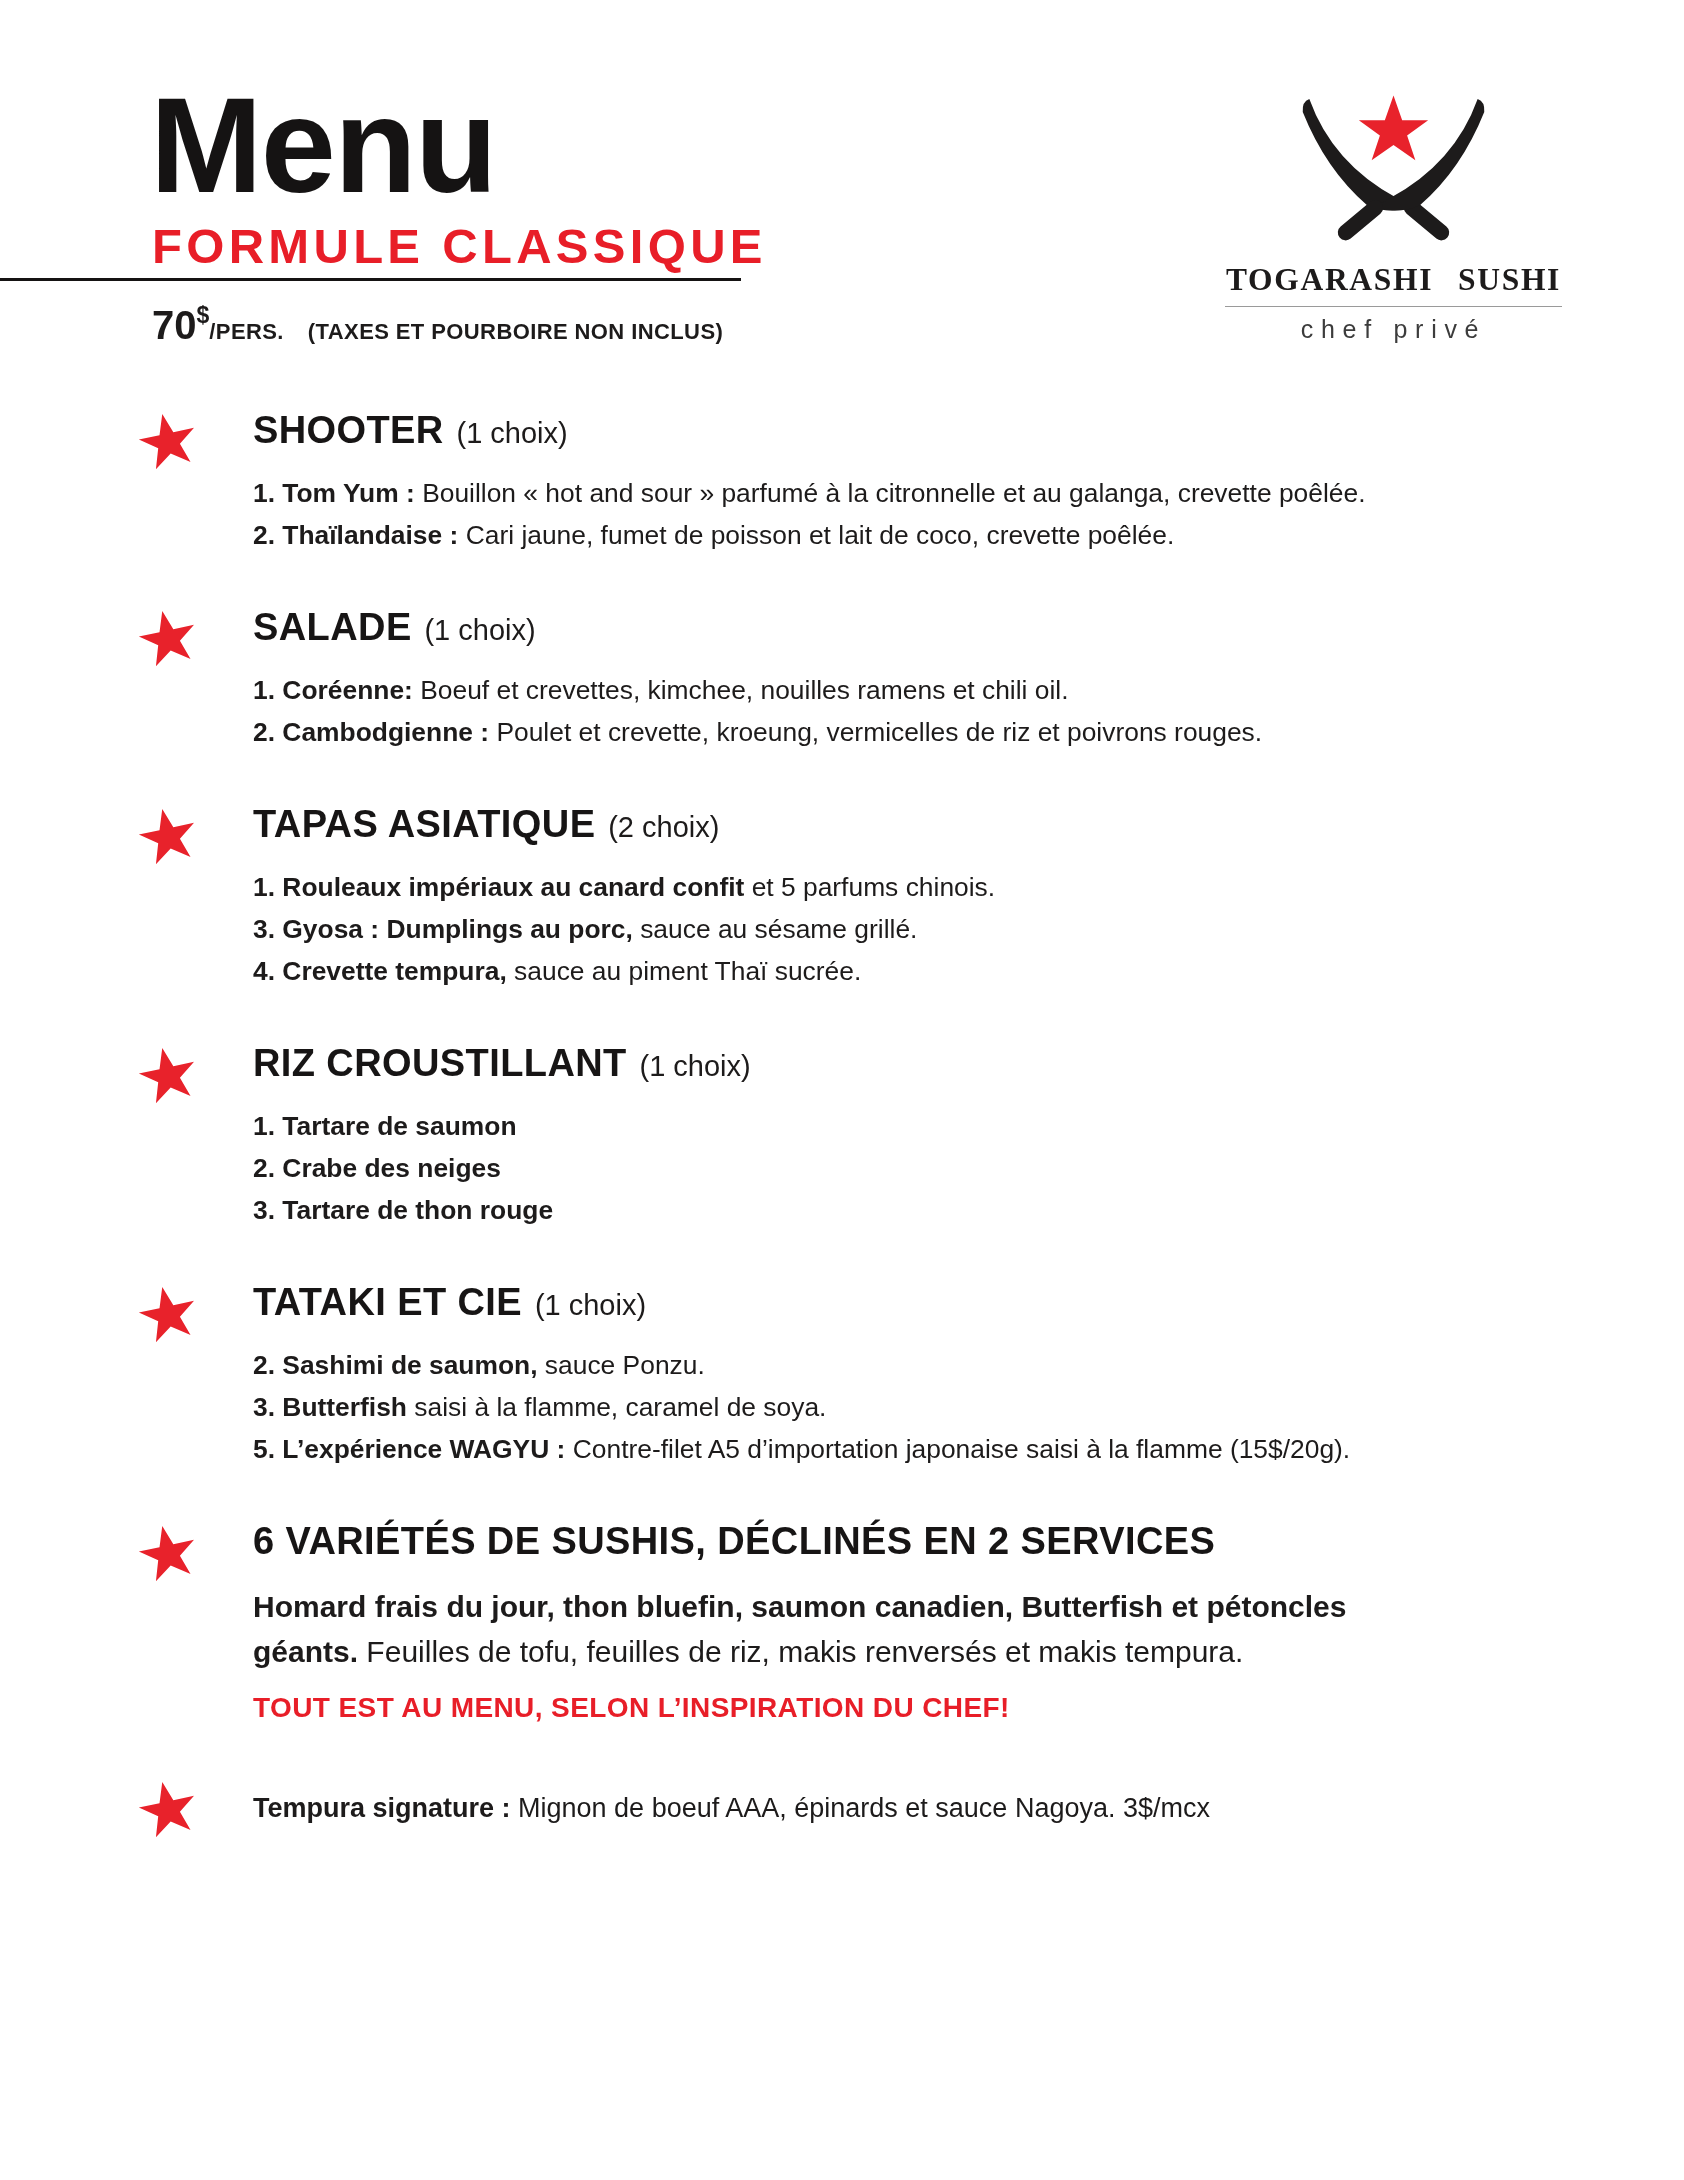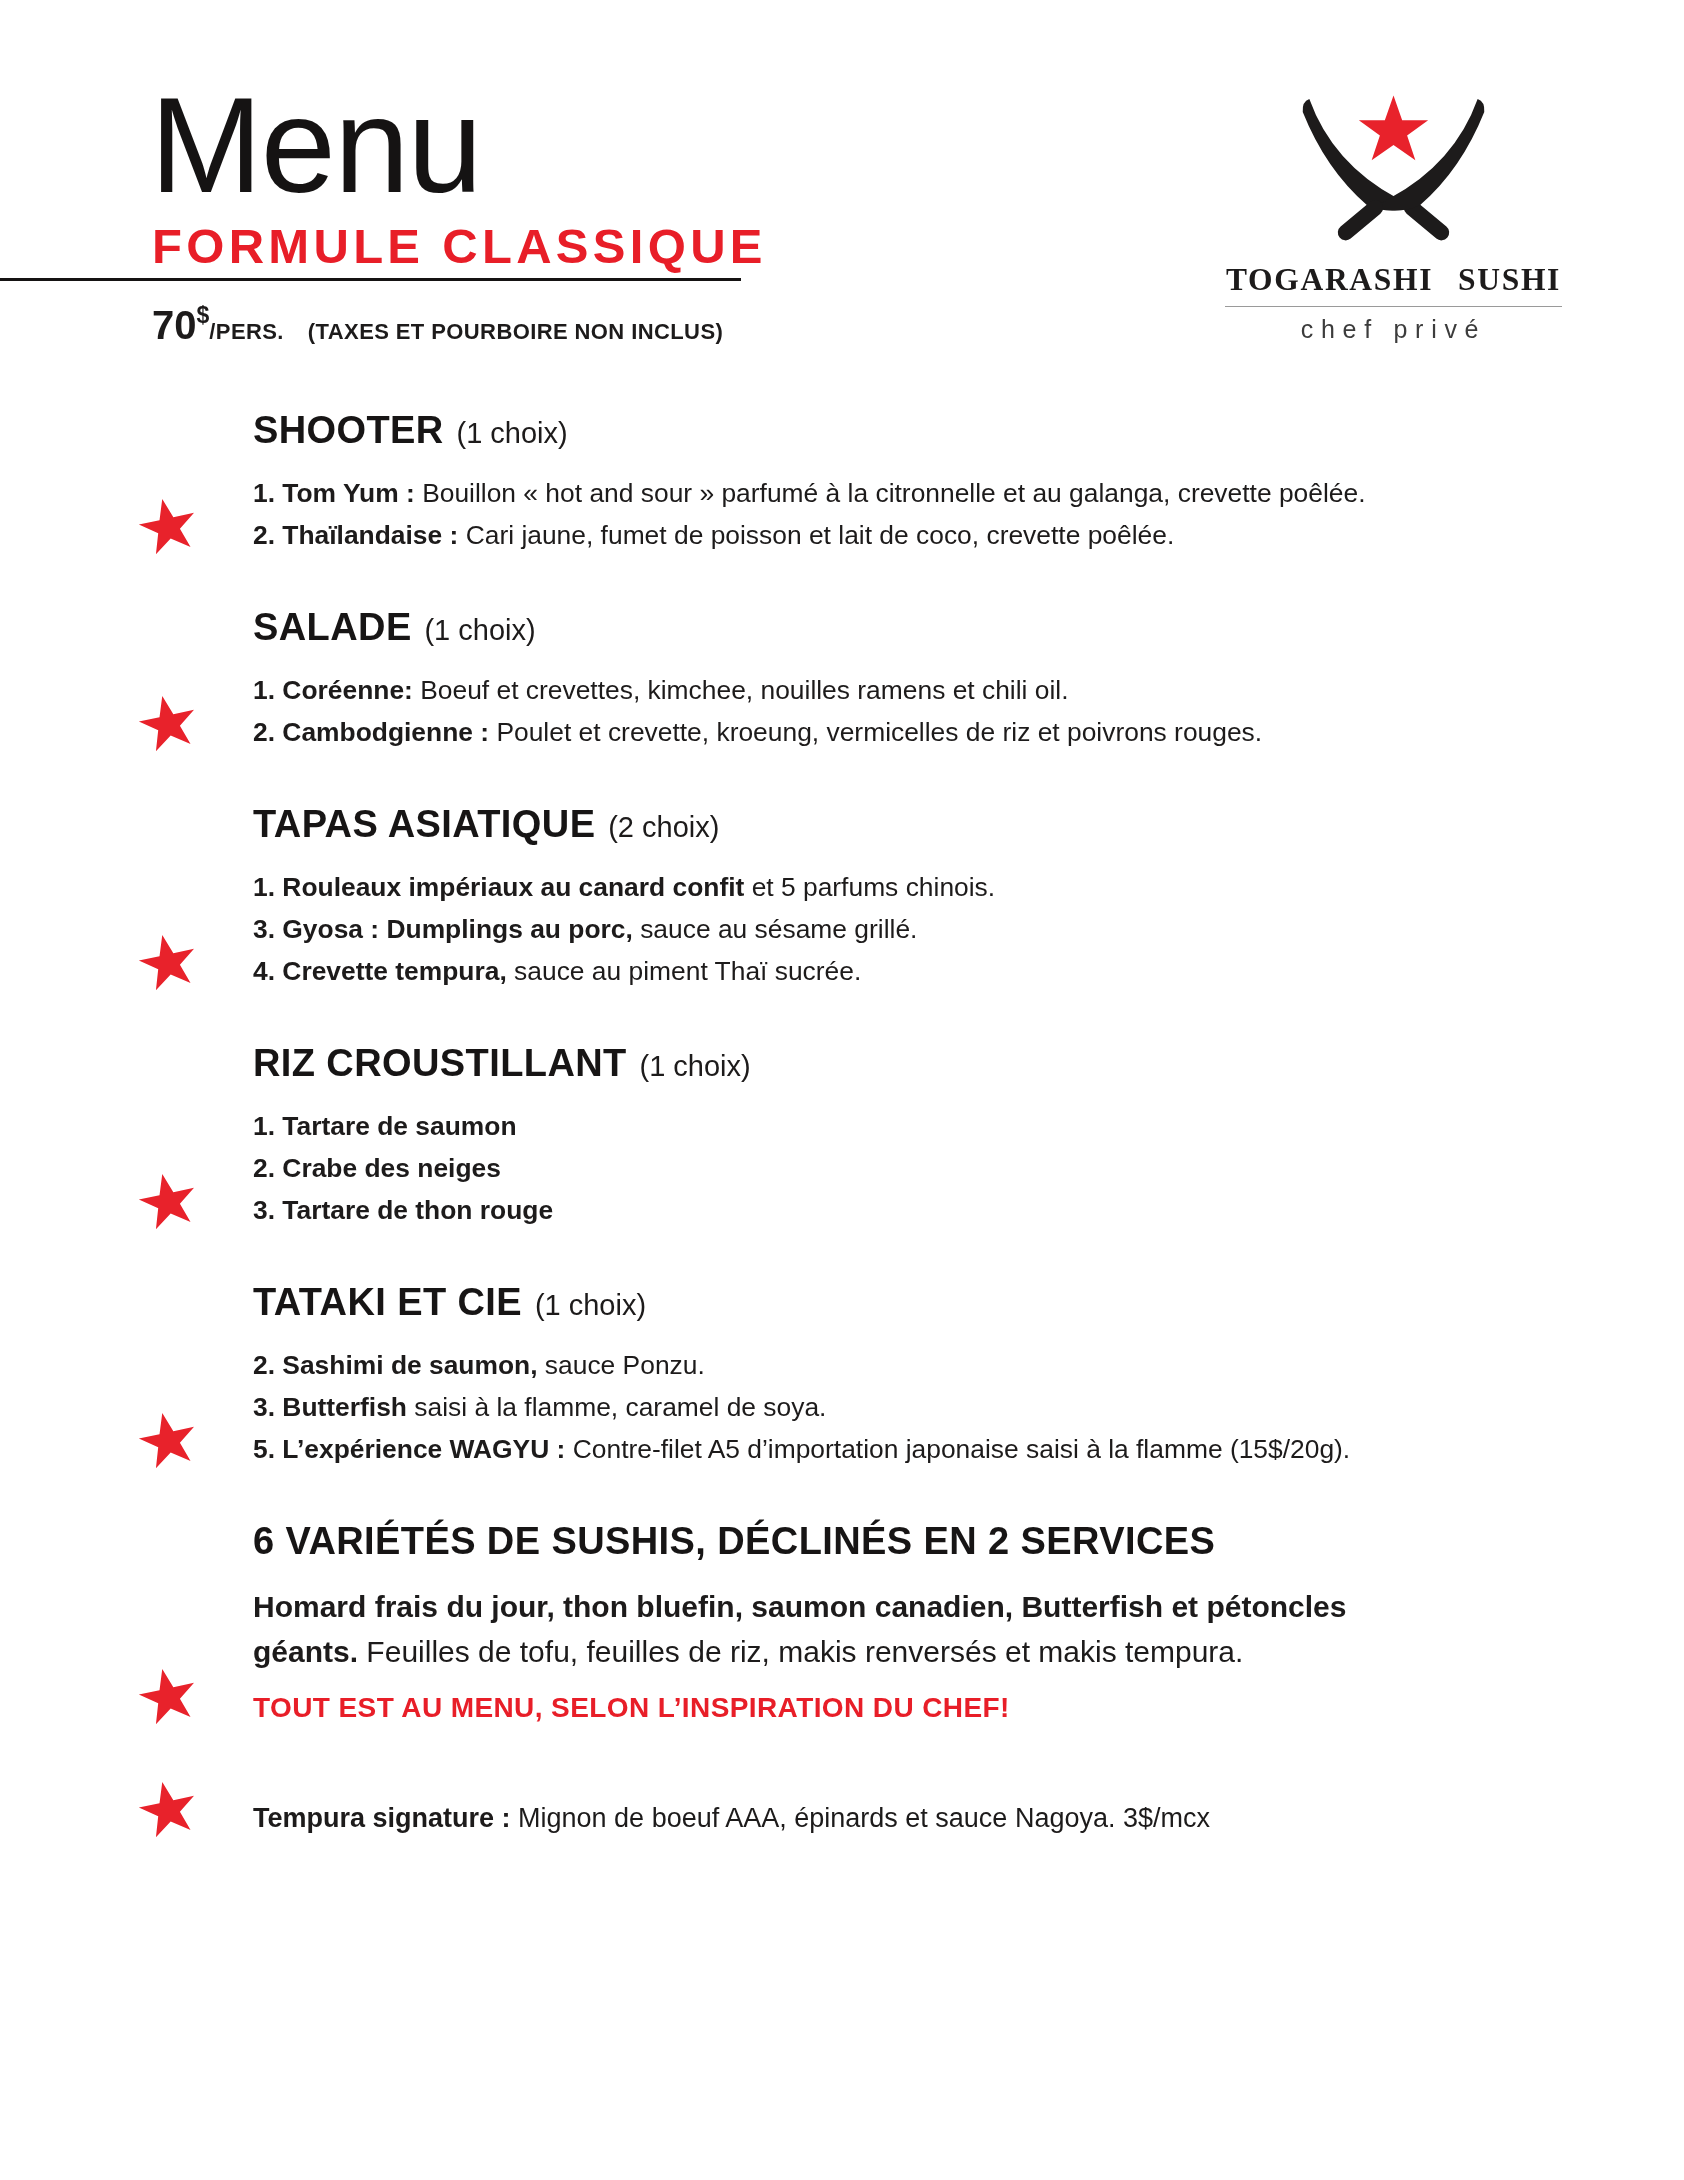--- a/index.html
+++ b/index.html
@@ -8,21 +8,21 @@
     width:1685px;height:2181px;
     background:#ffffff;
     overflow:hidden;
     font-family:"Liberation Sans", sans-serif;
     color:#1d1b1b;
   }
   
   .header{position:relative;padding-top:78px;}
   .title{
     margin:0 0 0 150px;
-    font-size:135px;line-height:1;font-weight:400;
+    font-size:135px;line-height:1;font-weight:700;
     letter-spacing:-1.7px;color:#151313;
   }
   .subtitle{
     margin:8.5px 0 0 152px;
     font-size:49px;line-height:1;font-weight:bold;
     letter-spacing:4.3px;color:#e81e28;
   }
   .header-rule{
     position:absolute;left:0;top:278px;
     width:741px;height:3.4px;background:#151313;
@@ -43,21 +43,21 @@
     font-family:"Liberation Serif", serif;
     font-weight:bold;font-size:31.5px;letter-spacing:1.7px;word-spacing:15.3px;
     white-space:nowrap;color:#1d1b1b;
   }
   .brand-rule{margin:7.7px auto 0;width:100%;height:1.7px;background:#9a9a9a;}
   .brand-tagline{
     margin-top:7.7px;font-size:25px;letter-spacing:7.7px;color:#3c3c3c;
   }
   
   .menu-wrap{margin-top:62px;}
-  .menu-section{display:flex;align-items:flex-end;margin-bottom:51px;}
+  .menu-section{display:flex;align-items:flex-start;margin-bottom:51px;}
   .star-cell{
     width:60px;margin-left:138px;margin-right:55px;flex:0 0 auto;
     padding-top:1.7px;
   }
   .star-svg{display:block;width:60px;height:60px;transform:rotate(-12deg);}
   .star-svg polygon{fill:#e8222b;}
   .sec-content{flex:1 1 auto;max-width:1329px;}
   .sec-h{margin:0;line-height:1.1;white-space:nowrap;}
   .sec-title{font-size:38px;font-weight:bold;color:#171515;letter-spacing:0.4px;}
   .sec-choix{font-size:29px;font-weight:normal;margin-left:12.8px;color:#1d1b1b;}

